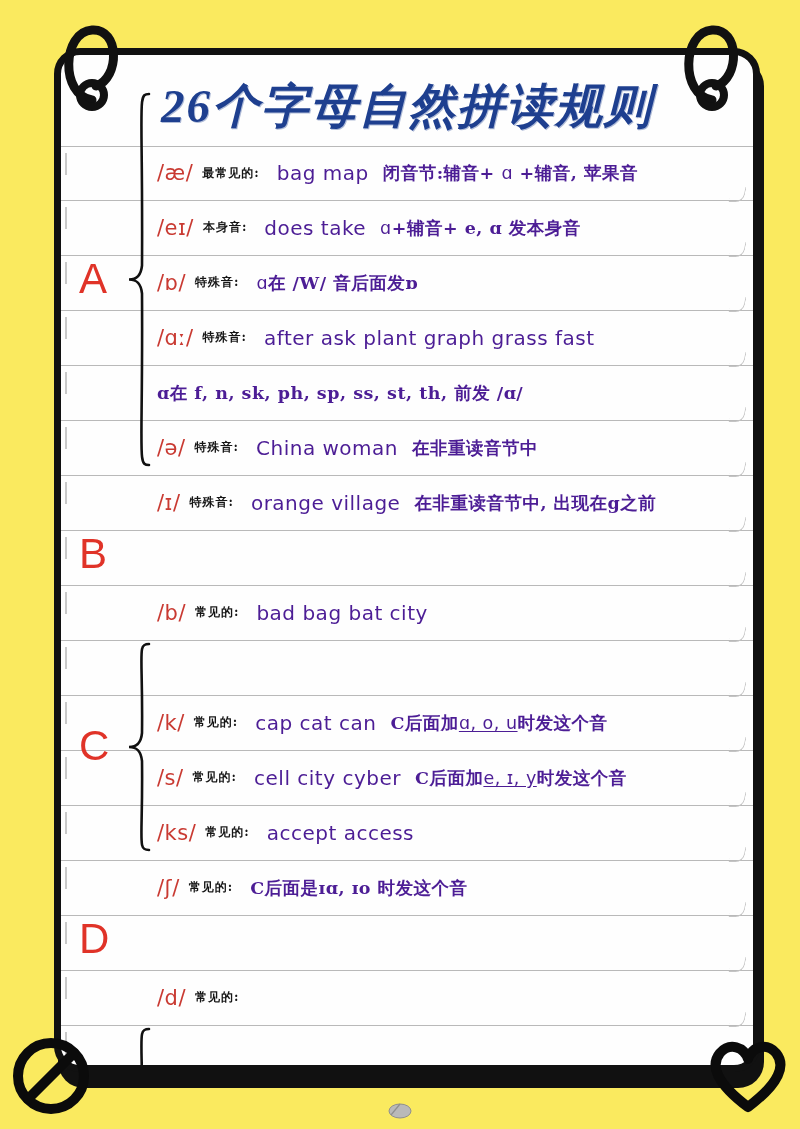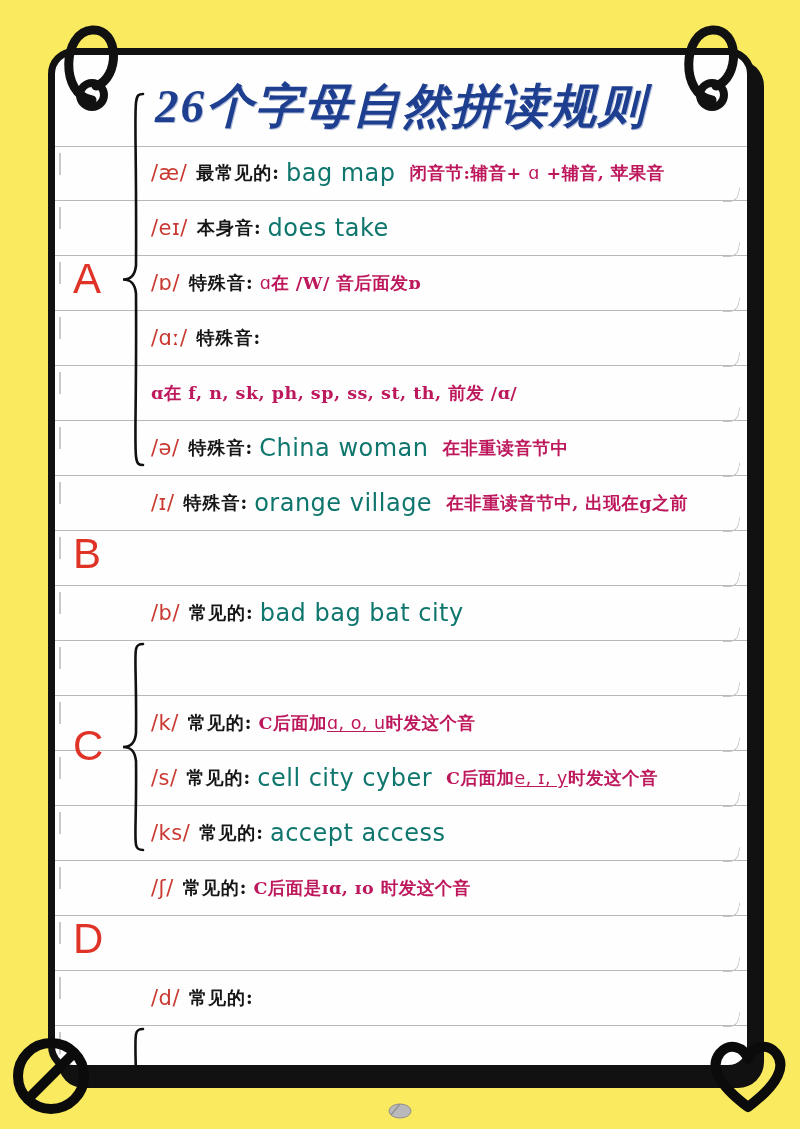--- a/index.html
+++ b/index.html
@@ -31,21 +31,21 @@
     width: 706px;
     height: 1028px;
     background: #111;
     border-radius: 26px;
     z-index: 5;
   }
 
   
   .card {
     position: absolute;
-    left: 48px;
+    left: 54px;
     top: 48px;
     width: 706px;
     height: 1024px;
     background: #fefefe;
     border: 7px solid #111;
     border-radius: 26px;
     box-sizing: border-box;
     z-index: 10;
     overflow: hidden;
   }
@@ -120,35 +120,35 @@
   .phon {
     color: #c93a32;
     font-size: 21px;
     font-weight: 500;
     font-family: "DejaVu Sans", sans-serif;
     letter-spacing: 0.5px;
   }
   .cn-label {
     color: #161616;
     font-family: "DejaVu Serif", serif;
-    font-size: 18px;
+    font-size: 12px;
     font-weight: 600;
     margin-left: 9px;
-    margin-right: 6px;
+    margin-right: 17px;
     letter-spacing: 1px;
   }
   .words {
-    color: #0f766e;
-    font-size: 24px;
+    color: #4c1d95;
+    font-size: 20px;
     font-family: "DejaVu Sans", sans-serif;
     letter-spacing: 0.5px;
     margin-right: 14px;
   }
   .note {
-    color: #be185d;
+    color: #4c1d95;
     font-family: "DejaVu Serif", serif;
     font-size: 17.5px;
     font-weight: 600;
     letter-spacing: 0.5px;
   }
   .note .u { text-decoration: underline; text-underline-offset: 2px; }
   .note .lat { font-family: "DejaVu Sans", sans-serif; font-weight: 500; }
 
   .center-note {
     width: 100%;
@@ -201,33 +201,35 @@
       <span class="cn-label">最常见的:</span>
       <span class="words">bag  map</span>
       <span class="note"><span>闭音节:辅音+ </span><span class="lat">ɑ</span><span> +辅音, 苹果音</span></span>
     </div>
       </div>
       <div class="row">
     <div class="line-content">
       <span class="phon">/eɪ/</span>
       <span class="cn-label">本身音:</span>
       <span class="words">does  take</span>
+      <span class="note"><span></span><span class="lat">ɑ</span><span>+辅音+ e, ɑ 发本身音</span></span>
     </div>
       </div>
       <div class="row">
     <div class="line-content">
       <span class="phon">/ɒ/</span>
       <span class="cn-label">特殊音:</span>
       <span class="note"><span></span><span class="lat">ɑ</span><span>在 /W/ 音后面发ɒ</span></span>
     </div>
       </div>
       <div class="row">
     <div class="line-content">
       <span class="phon">/ɑː/</span>
       <span class="cn-label">特殊音:</span>
+      <span class="words">after  ask  plant  graph  grass  fast</span>
       <span class="note"><span></span><span class="lat"></span><span></span></span>
     </div>
       </div>
       <div class="row">
       <div class="line-content">
         <span class="note center-note">ɑ在 f, n, sk, ph, sp, ss, st, th, 前发 /ɑ/</span>
       </div>
       </div>
       <div class="row">
     <div class="line-content">
@@ -252,20 +254,21 @@
       <span class="cn-label">常见的:</span>
       <span class="words">bad bag bat city</span>
       <span class="note"><span></span><span class="lat"></span><span></span></span>
     </div>
       </div>
       <div class="row spacer"></div>
       <div class="row">
     <div class="line-content">
       <span class="phon">/k/</span>
       <span class="cn-label">常见的:</span>
+      <span class="words">cap  cat  can</span>
       <span class="note"><span>C后面加</span><span class="u lat">ɑ, o, u</span><span>时发这个音</span></span>
     </div>
       </div>
       <div class="row">
     <div class="line-content">
       <span class="phon">/s/</span>
       <span class="cn-label">常见的:</span>
       <span class="words">cell  city  cyber</span>
       <span class="note"><span>C后面加</span><span class="u lat">e, ɪ, y</span><span>时发这个音</span></span>
     </div>

